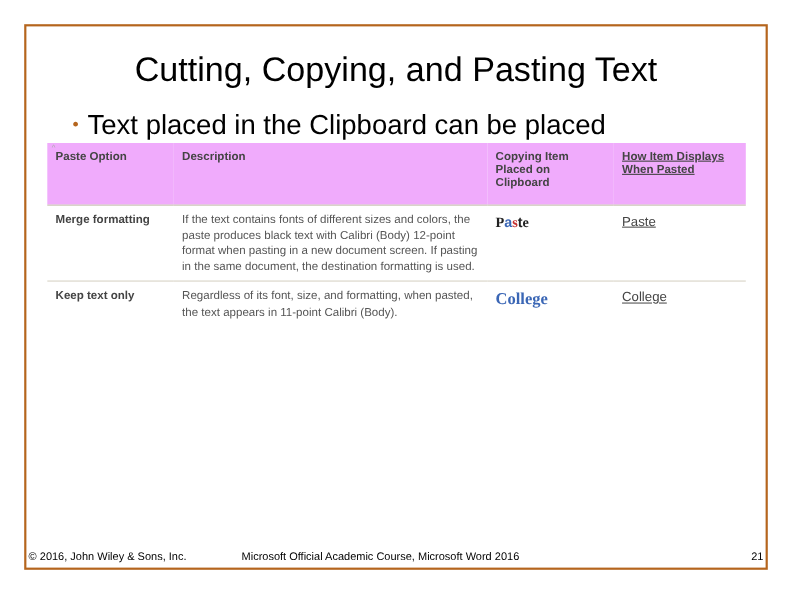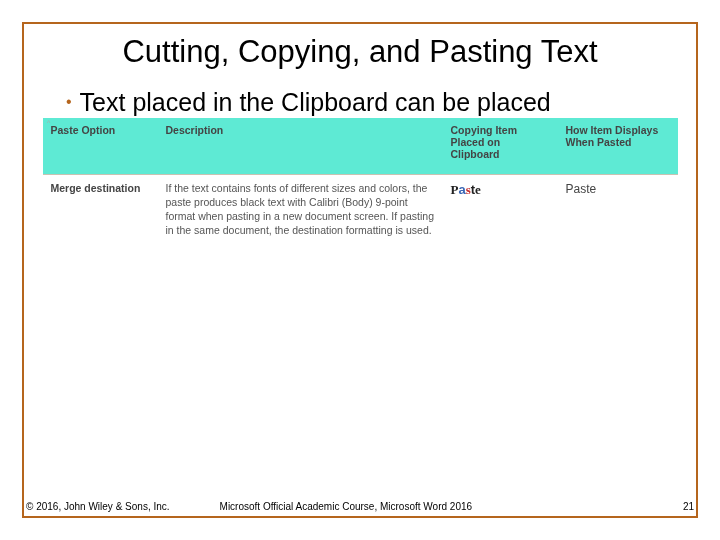--- a/index.html
+++ b/index.html
@@ -22,21 +22,21 @@
     width: 100%;
     height: 100%;
     padding: 10px 18px 0 18px;
   }
   .title {
     font-size: 31px;
     font-weight: 400;
     text-align: center;
     color: #000;
     line-height: 1.15;
-    margin-top: 2px;
+    margin-top: 14px;
     margin-bottom: 20px;
   }
   .bullet-row {
     display: flex;
     align-items: flex-start;
     padding-left: 26px;
     margin-bottom: 4px;
   }
   .bullet-dot {
     color: #b5651d;
@@ -51,38 +51,38 @@
   }
   .paste-table {
     width: 635px;
     margin: 0 auto;
     border-collapse: collapse;
     font-size: 10.5px;
     color: #555;
     background: #fff;
   }
   .paste-table .hdr td {
-    background: #5eead4;
+    background: #f0abfc;
     font-weight: 600;
     color: #444;
     border-bottom: 1px solid #c9c2b2;
     padding: 6px 8px 14px 8px;
     vertical-align: top;
   }
   .paste-table tbody td {
     border-bottom: 1px solid #d8d3c6;
     padding: 6px 8px;
     vertical-align: top;
     line-height: 1.35;
   }
   .paste-table tbody tr:last-child td { border-bottom: none; }
   .c1 { width: 115px; font-weight: 600; color: #444; }
   .c2 { width: 285px; }
   .c3 { width: 115px; }
-  .c4 { width: 120px; }
+  .c4 { width: 120px; text-decoration: underline; }
   .sample-wiley { color: #b5651d; font-weight: 700; letter-spacing: 1px; font-size: 10px; }
   .disp-wiley { color: #7a8a3a; font-weight: 700; letter-spacing: 1px; font-size: 10px; }
   .paste-mixed { font-weight: 700; font-size: 13px; }
   .paste-mixed .p1 { font-family: Georgia, serif; color: #222; }
   .paste-mixed .p2 { font-family: Arial, sans-serif; color: #3a66b5; }
   .paste-mixed .p3 { font-family: Georgia, serif; color: #c53030; }
   .paste-mixed .p4 { font-family: Arial, sans-serif; color: #222; }
   .paste-mixed .p5 { font-family: Georgia, serif; color: #222; }
   .paste-plain { font-size: 12px; color: #444; }
   .college-scr { font-family: 'Brush Script MT', cursive; color: #3a66b5; font-size: 15px; font-weight: 600; }
@@ -131,26 +131,32 @@
         <thead>
           <tr class="hdr">
             <td class="c1">Paste Option</td>
             <td class="c2">Description</td>
             <td class="c3">Copying Item Placed on Clipboard</td>
             <td class="c4">How Item Displays When Pasted</td>
           </tr>
         </thead>
         <tbody>
           <tr>
-            <td class="c1">Merge destination</td>
-            <td class="c2">If the text contains fonts of different sizes and colors, the paste produces black text with Calibri (Body) 9-point format when pasting in a new document screen. If pasting in the same document, the destination formatting is used.</td>
+            <td class="c1">Merge formatting</td>
+            <td class="c2">If the text contains fonts of different sizes and colors, the paste produces black text with Calibri (Body) 12-point format when pasting in a new document screen. If pasting in the same document, the destination formatting is used.</td>
             <td class="c3">
               <span class="paste-mixed"><span class="p1">P</span><span class="p2">a</span><span class="p3">s</span><span class="p4">t</span><span class="p5">e</span></span>
             </td>
             <td class="c4"><span class="paste-plain">Paste</span></td>
+          </tr>
+          <tr>
+            <td class="c1">Keep text only</td>
+            <td class="c2">Regardless of its font, size, and formatting, when pasted, the text appears in 11-point Calibri (Body).</td>
+            <td class="c3"><span class="college-scr">College</span></td>
+            <td class="c4"><span class="college-plain">College</span></td>
           </tr>
         </tbody>
       </table>
     </div>
 
     <div class="footer">
       <span class="copy">© 2016, John Wiley &amp; Sons, Inc.</span>
       <span class="course">Microsoft Official Academic Course, Microsoft Word 2016</span>
       <span class="pagenum">21</span>
     </div>

